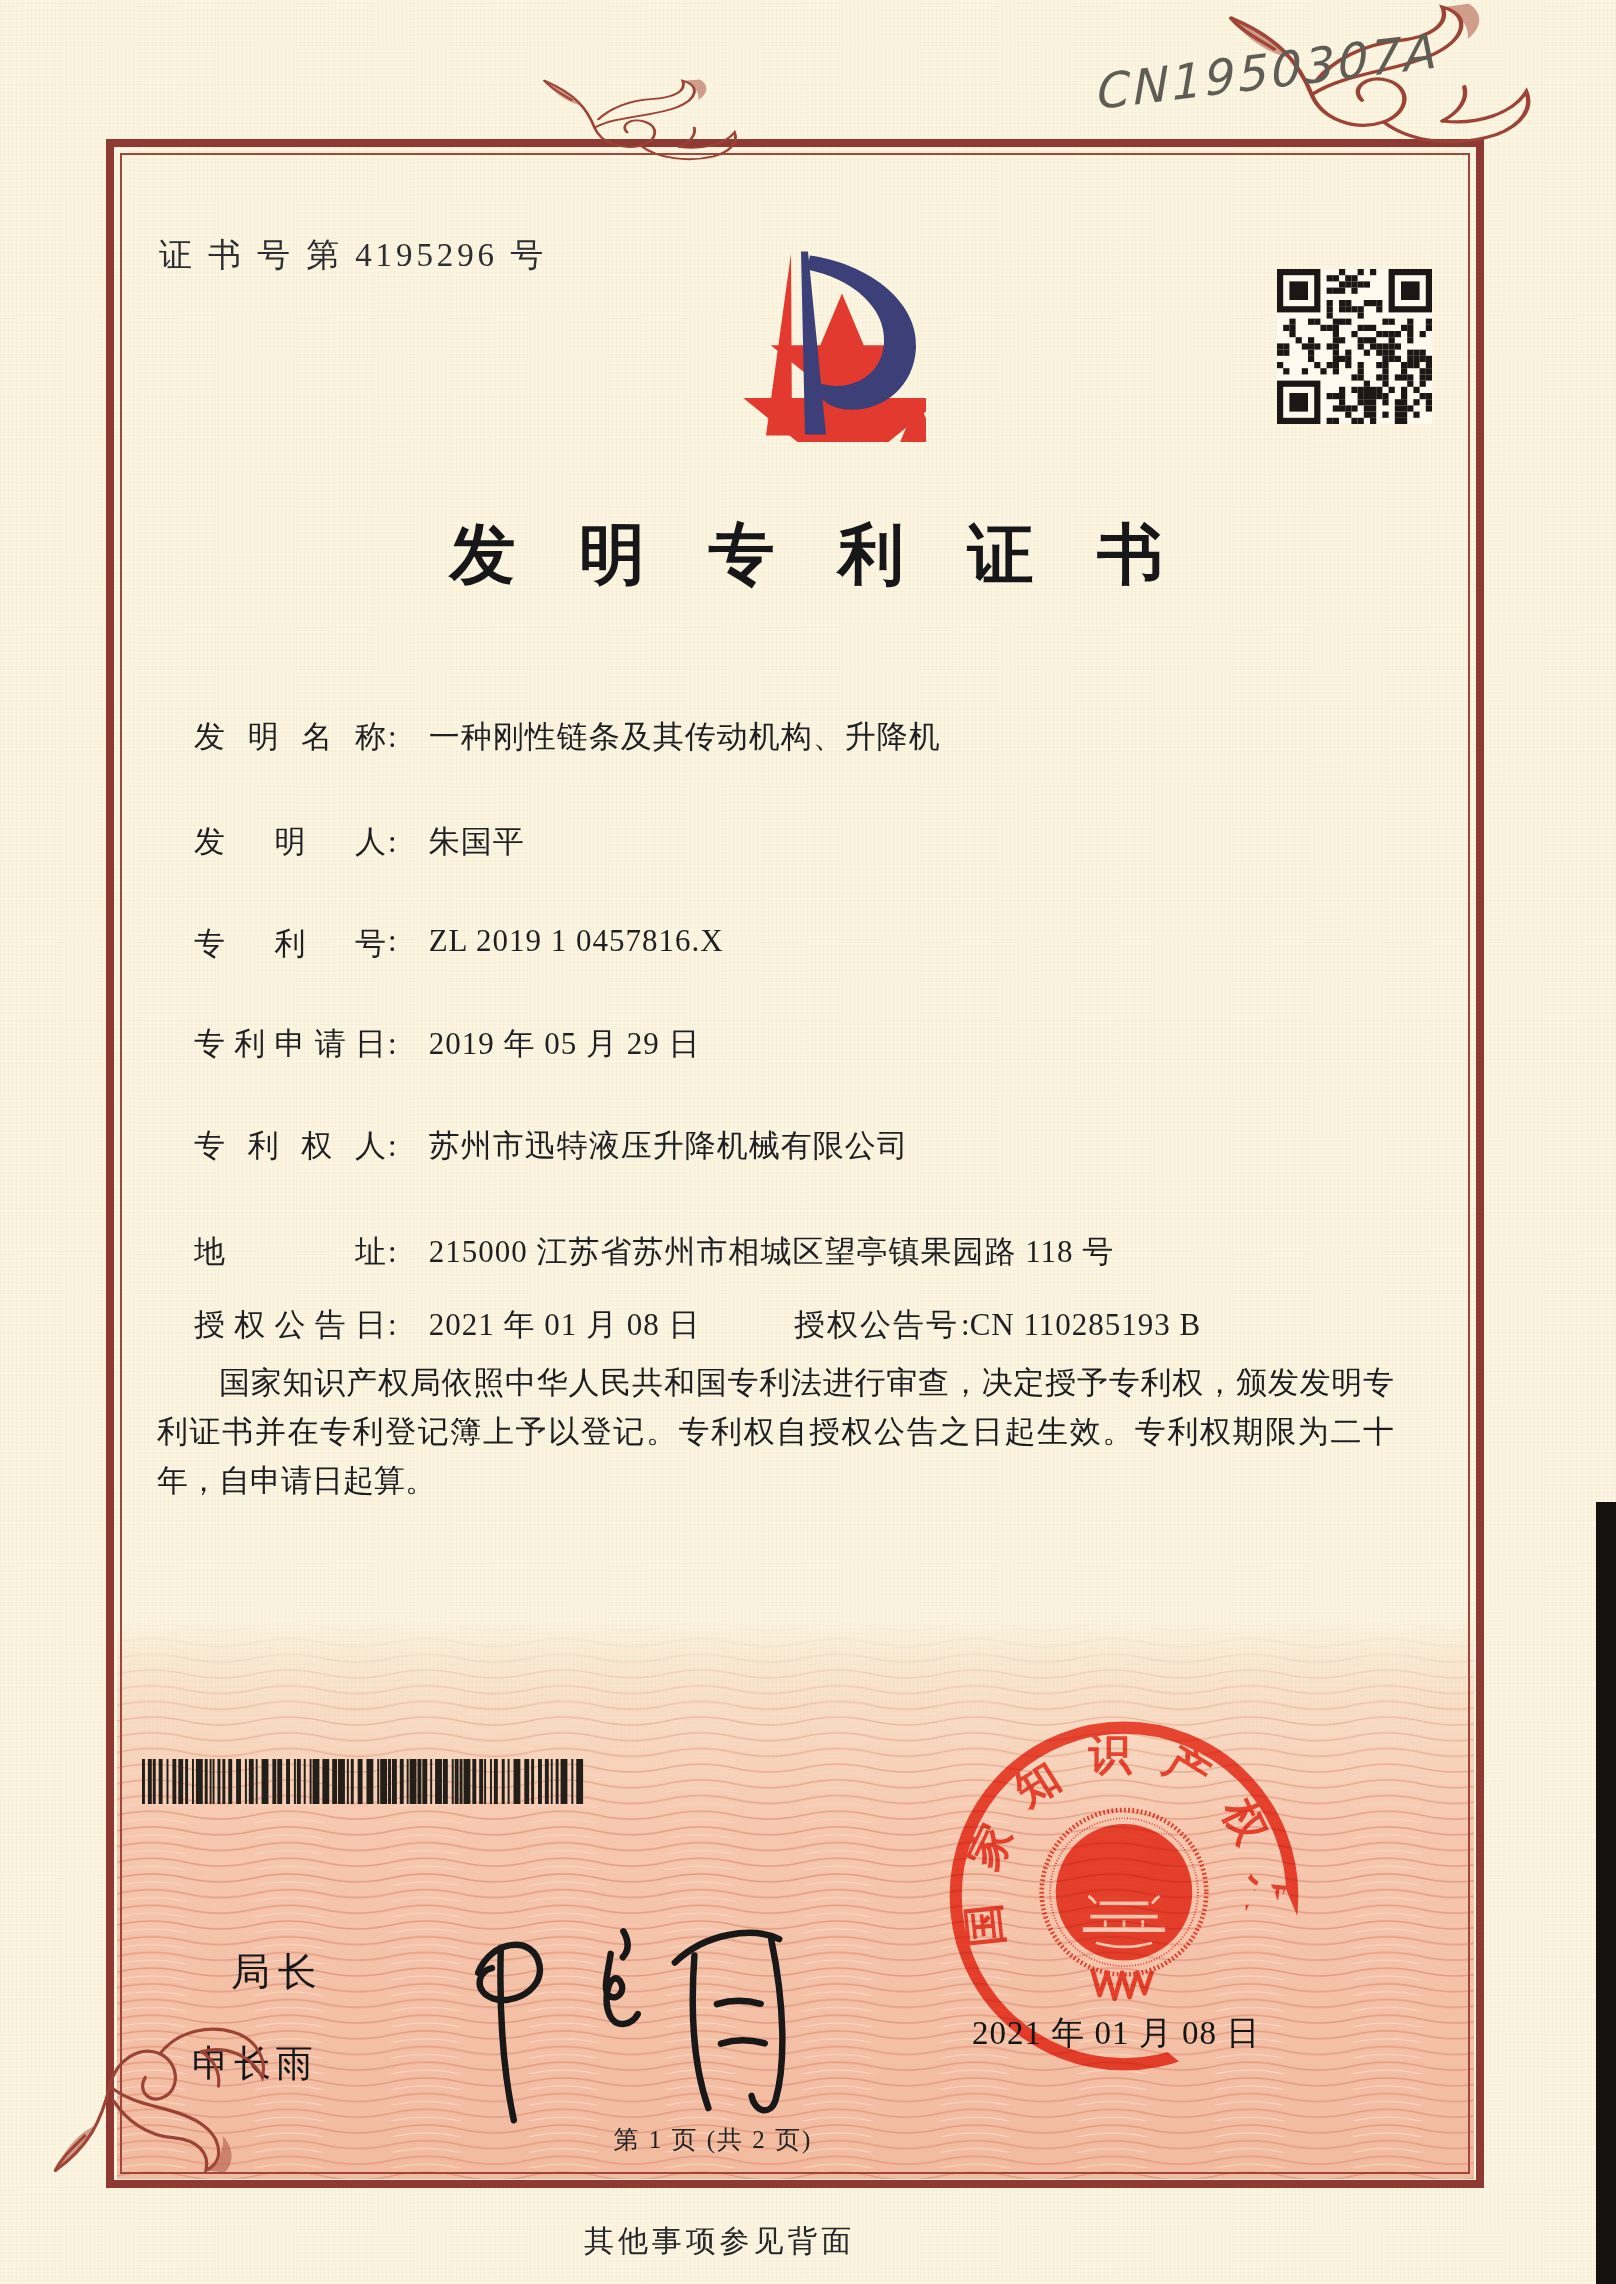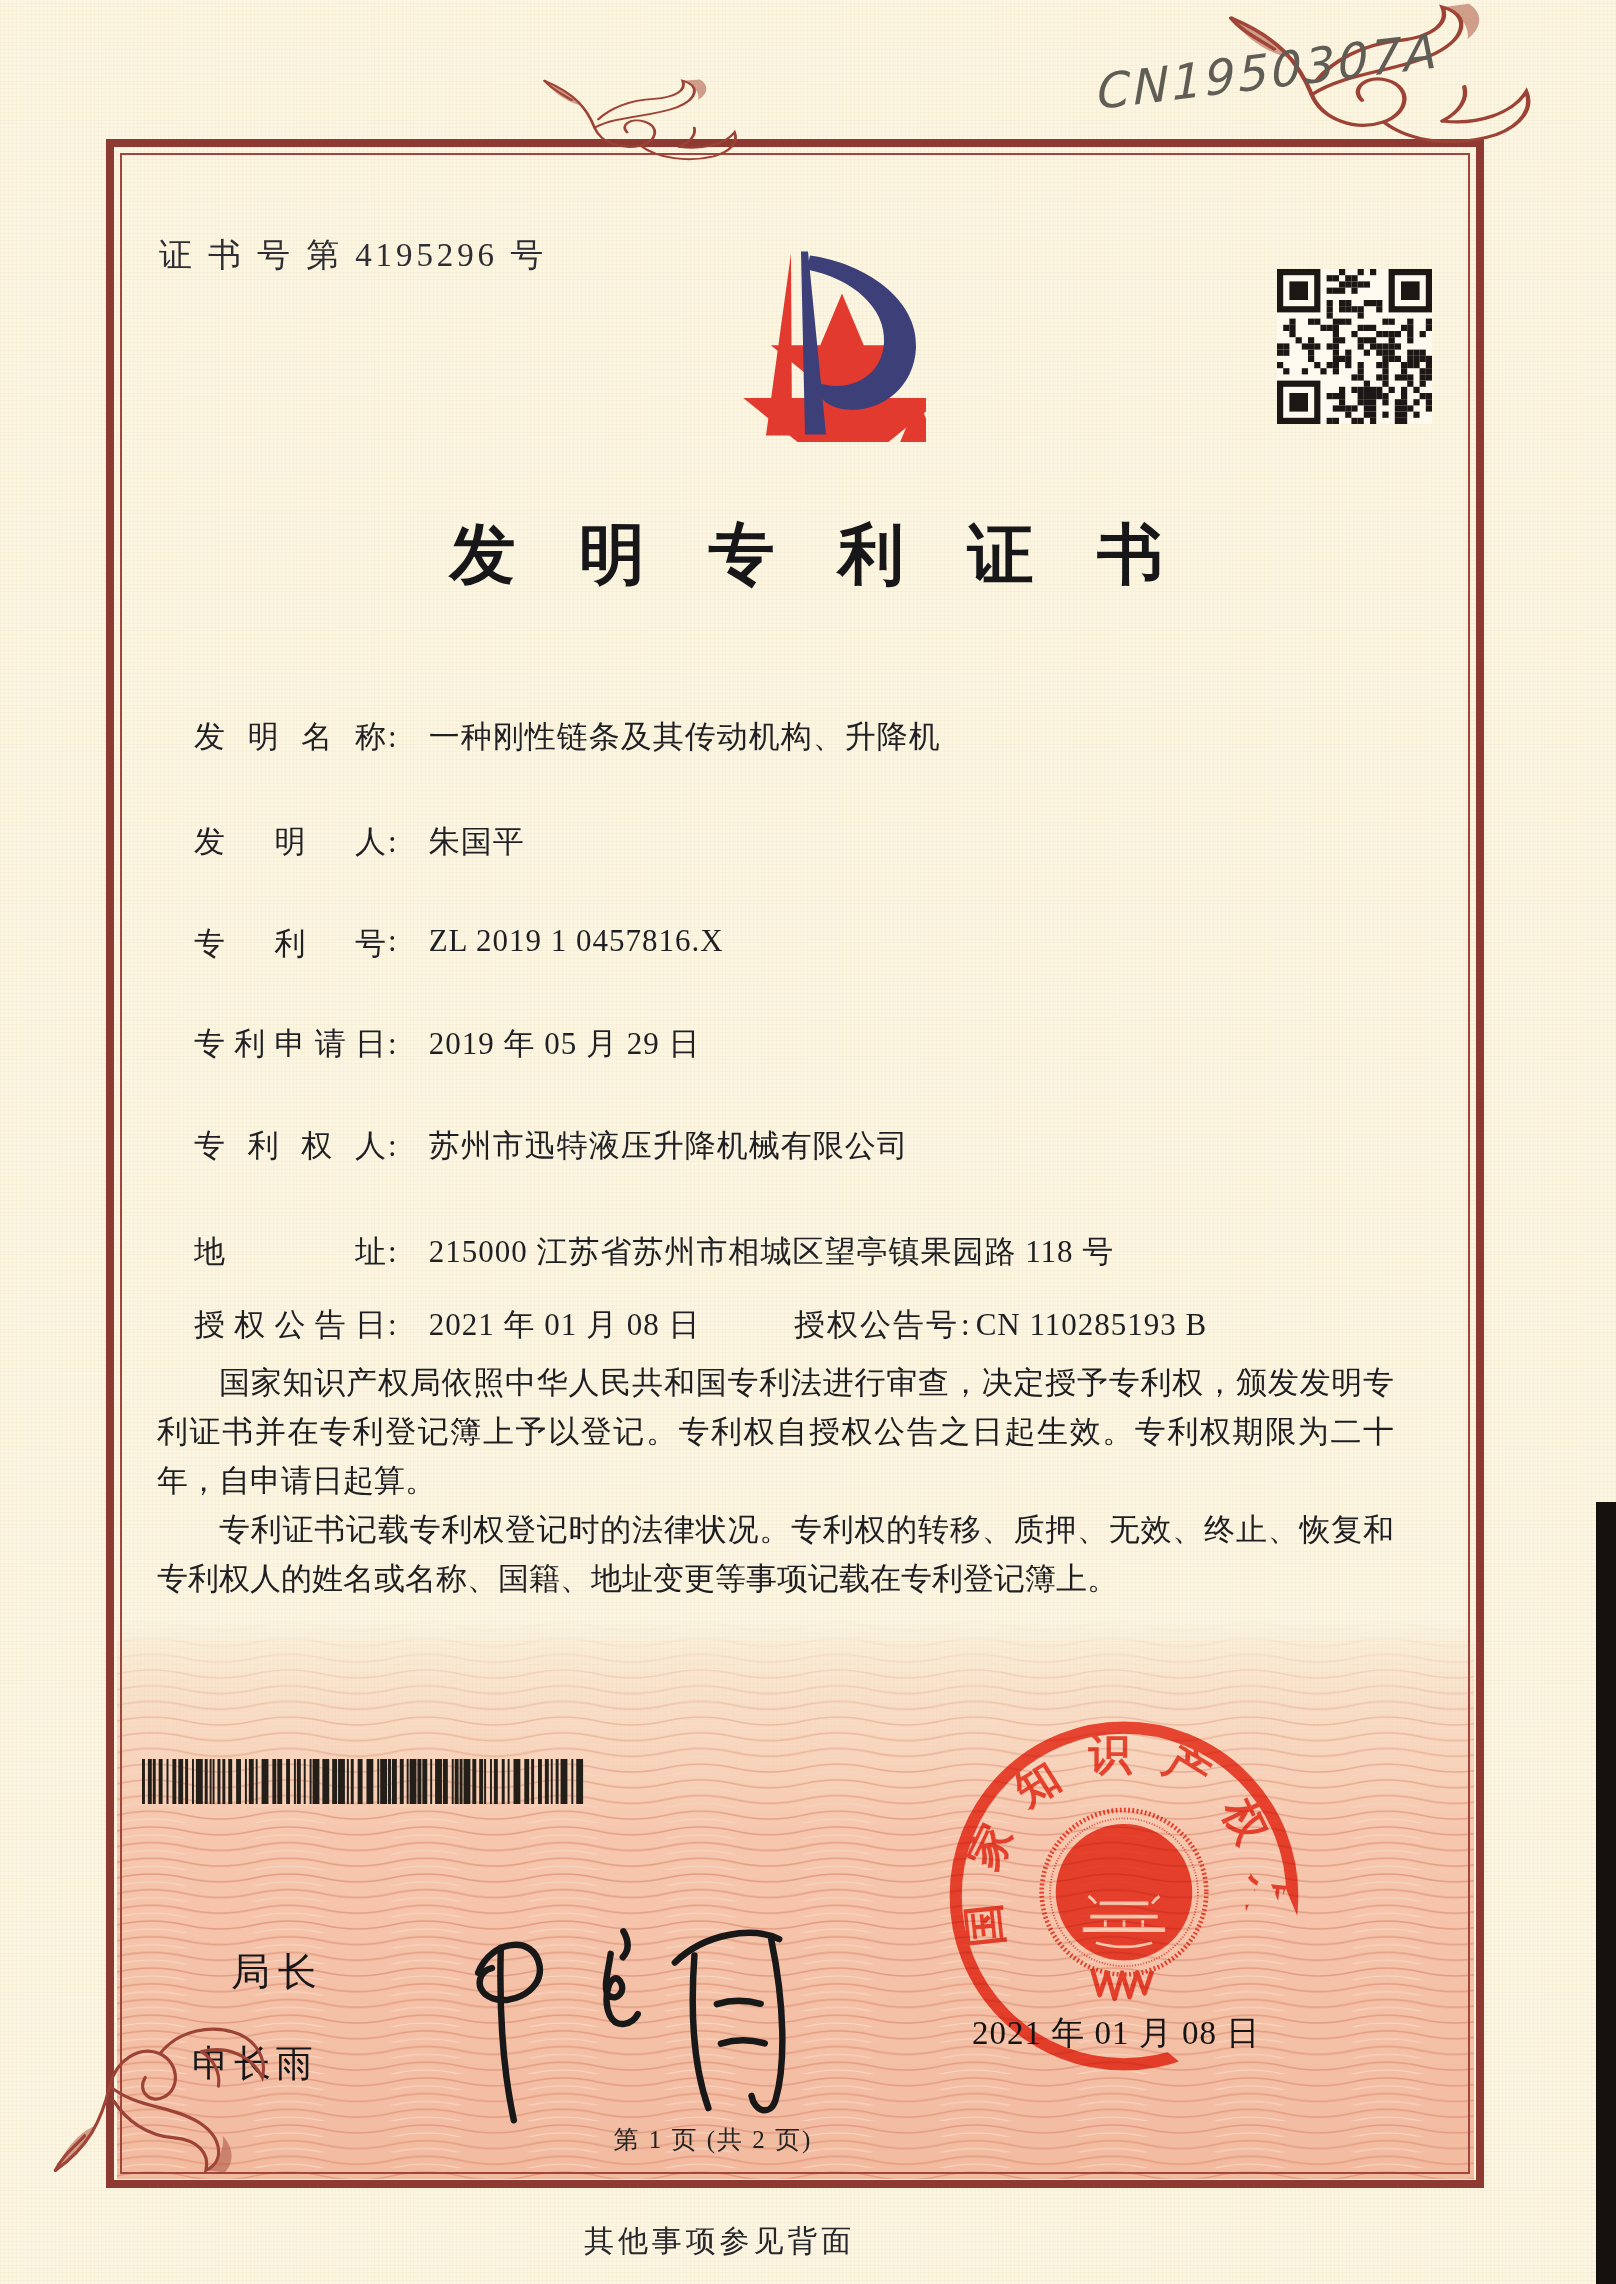--- a/index.html
+++ b/index.html
@@ -55,21 +55,21 @@
     text-align:center;font-size:66px;font-weight:bold;letter-spacing:23.5px;
     color:#17171a;white-space:nowrap;padding-left:23px;
   }
   
   .field-row{position:absolute;left:194px;z-index:4;font-size:31px;white-space:nowrap;color:#1f1f24;}
   .f-label{display:inline-block;width:192px;text-align:justify;text-align-last:justify;vertical-align:top;}
   .f-colon{display:inline-block;margin-left:2px;}
   .f-value{margin-left:32px;letter-spacing:1px;}
   .pair2{position:absolute;left:600px;top:0;white-space:nowrap;}
   .pair2 .f-label2{letter-spacing:2px;}
-  .pair2 .f-value{margin-left:6px;}
+  .pair2 .f-value{margin-left:0;}
   
   .body-text{
     position:absolute;left:157px;top:1358px;width:1237px;z-index:4;
     font-size:31px;line-height:49px;text-align:justify;color:#1e1e22;
   }
   .body-text p{margin:0;text-indent:2em;}
   
   .barcode{position:absolute;left:142px;top:1759px;width:446px;height:45px;z-index:2;}
   .director-label{
     position:absolute;left:192px;top:1945px;z-index:2;
@@ -395,21 +395,20 @@
   </div>
   <div class="field-row" style="top:1304px">
     <span class="f-label">授权公告日</span><span class="f-colon">:</span><span class="f-value">2021 年 01 月 08 日</span>
     <span class="pair2">
       <span class="f-label2">授权公告号</span><span class="f-colon">:</span><span class="f-value">CN 110285193 B</span>
     </span>
   </div>
 
   <div class="body-text">
     <p>国家知识产权局依照中华人民共和国专利法进行审查，决定授予专利权，颁发发明专利证书并在专利登记簿上予以登记。专利权自授权公告之日起生效。专利权期限为二十年，自申请日起算。</p>
-    <p>专利证书记载专利权登记时的法律状况。专利权的转移、质押、无效、终止、恢复和专利权人的姓名或名称、国籍、地址变更等事项记载在专利登记簿上。</p>
   </div>
 
   <svg id="barcode-svg" class="barcode" viewBox="0 0 455 46" preserveAspectRatio="none">
       <rect x="0" y="0" width="3" height="46" fill="#241e18"></rect>
       <rect x="6" y="0" width="4" height="46" fill="#241e18"></rect>
       <rect x="11" y="0" width="3" height="46" fill="#241e18"></rect>
       <rect x="17" y="0" width="4" height="46" fill="#241e18"></rect>
       <rect x="25" y="0" width="2" height="46" fill="#241e18"></rect>
       <rect x="31" y="0" width="4" height="46" fill="#241e18"></rect>
       <rect x="37" y="0" width="5" height="46" fill="#241e18"></rect>

